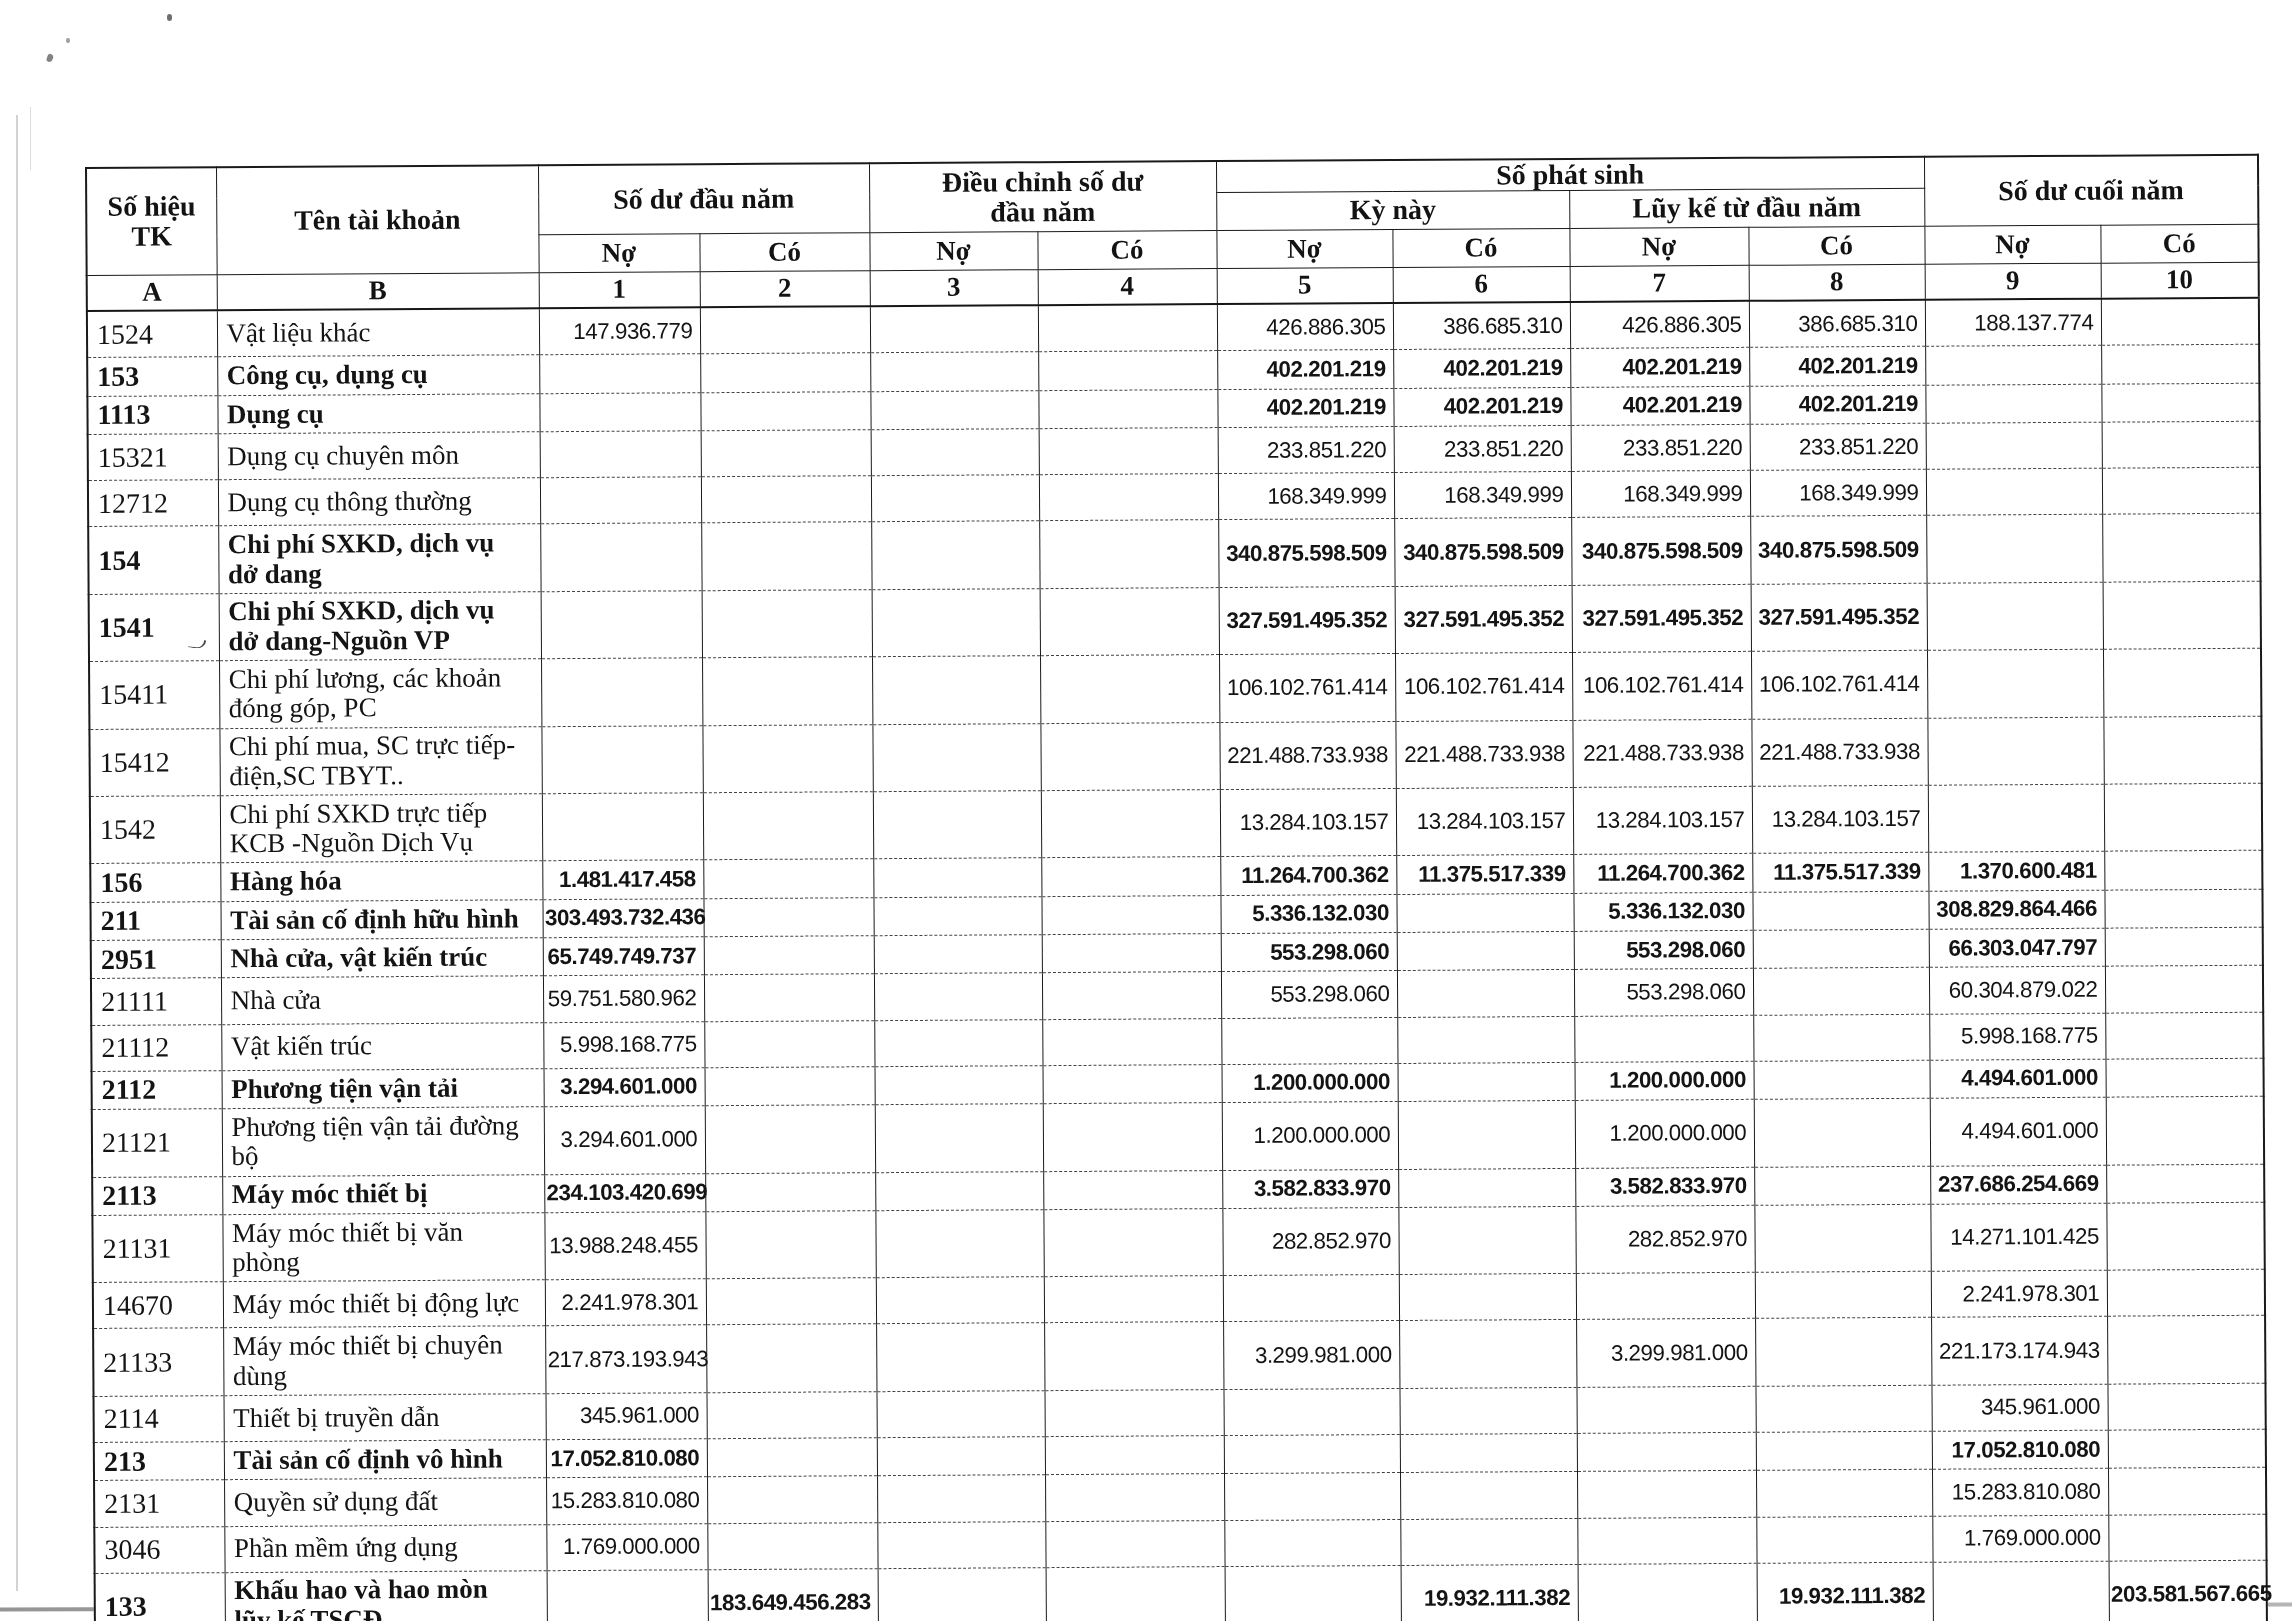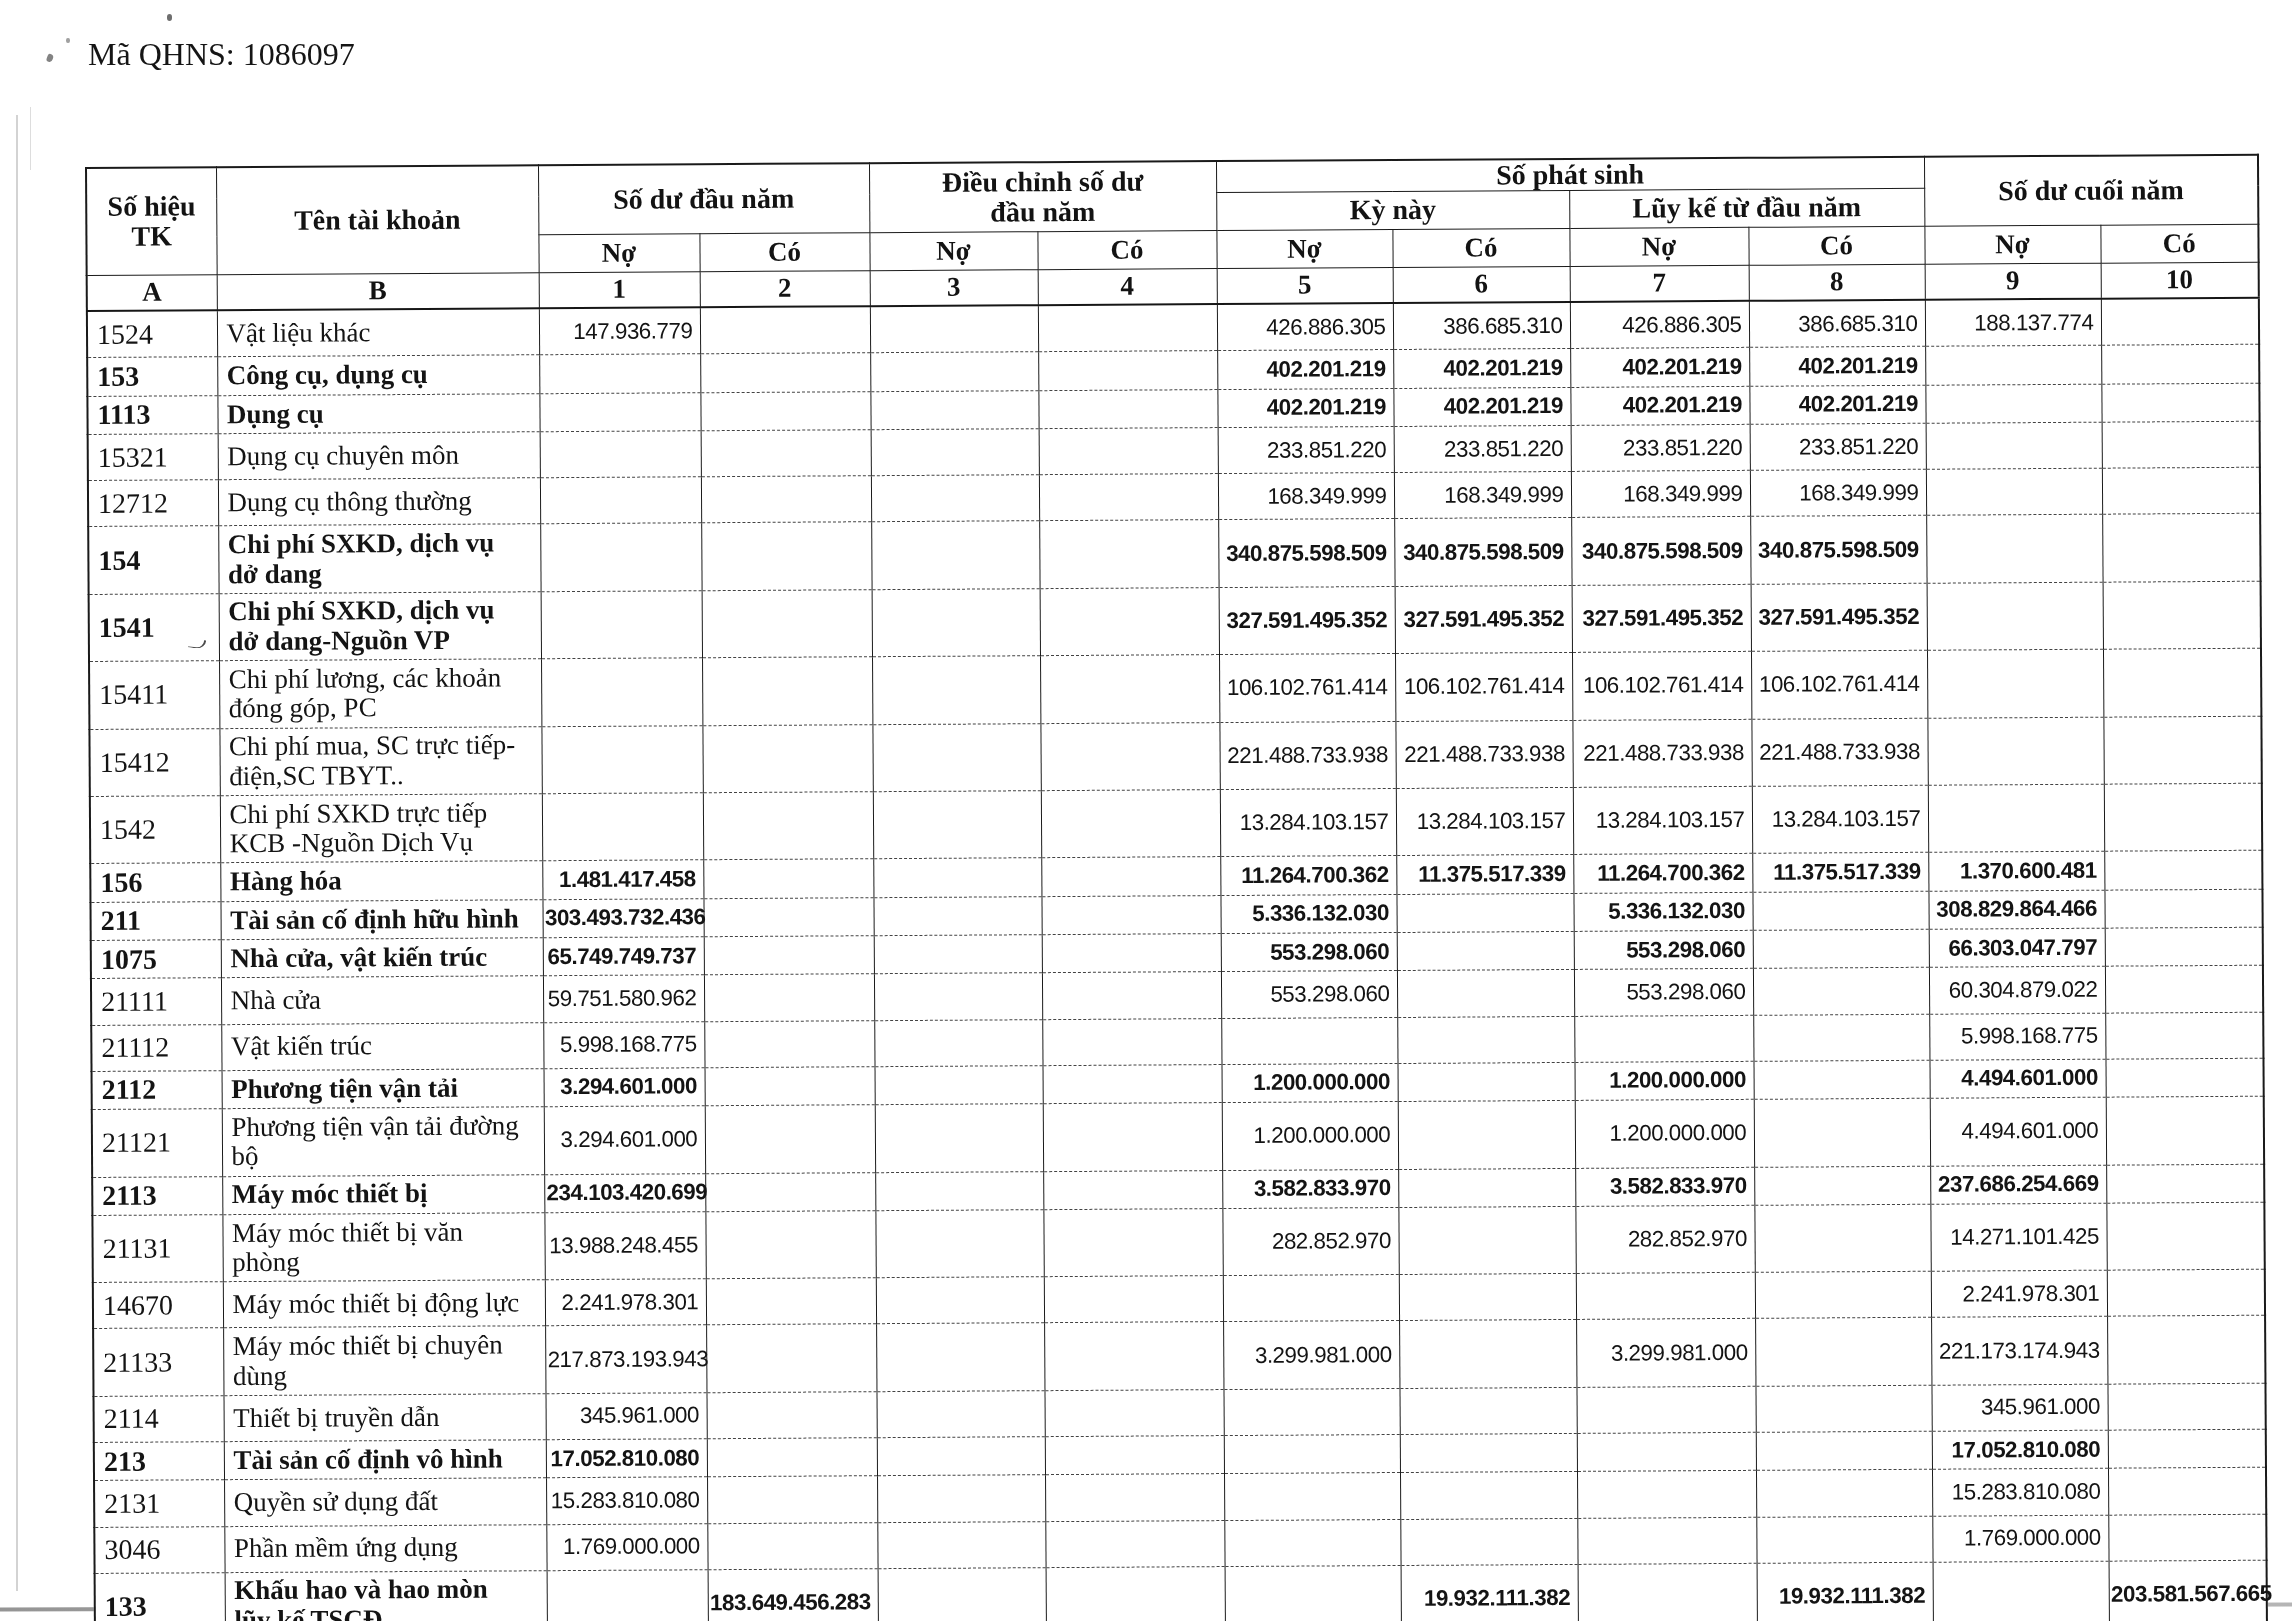--- a/index.html
+++ b/index.html
@@ -69,21 +69,20 @@
 
 <div class="artifact edge-line-left"></div>
 <div class="artifact edge-line-left2"></div>
 <div class="artifact bottom-line"></div>
 <div class="artifact speck1"></div>
 <div class="artifact speck2"></div>
 <div class="artifact speck3"></div>
 <div class="artifact speck4"></div>
 
 <div class="doc-header">
-  <div class="line2">Mã QHNS: 1086097</div>
 </div>
 
 <div class="tbl-wrap">
 <table>
   <colgroup>
     <col style="width:130px">
         <col style="width:322px">
     <col style="width:161px">
         <col style="width:170px">
     <col style="width:168px">
@@ -300,21 +299,21 @@
           <td class="num"></td>
           <td class="num"></td>
           <td class="num">5.336.132.030</td>
           <td class="num"></td>
           <td class="num">5.336.132.030</td>
           <td class="num"></td>
           <td class="num">308.829.864.466</td>
           <td class="num"></td>
         </tr>
         <tr class="bold">
-          <td class="code"><span>1075</span></td>
+          <td class="code"><span>2951</span></td>
           <td class="name">Nhà cửa, vật kiến trúc</td>
           <td class="num">65.749.749.737</td>
           <td class="num"></td>
           <td class="num"></td>
           <td class="num"></td>
           <td class="num">553.298.060</td>
           <td class="num"></td>
           <td class="num">553.298.060</td>
           <td class="num"></td>
           <td class="num">66.303.047.797</td>

